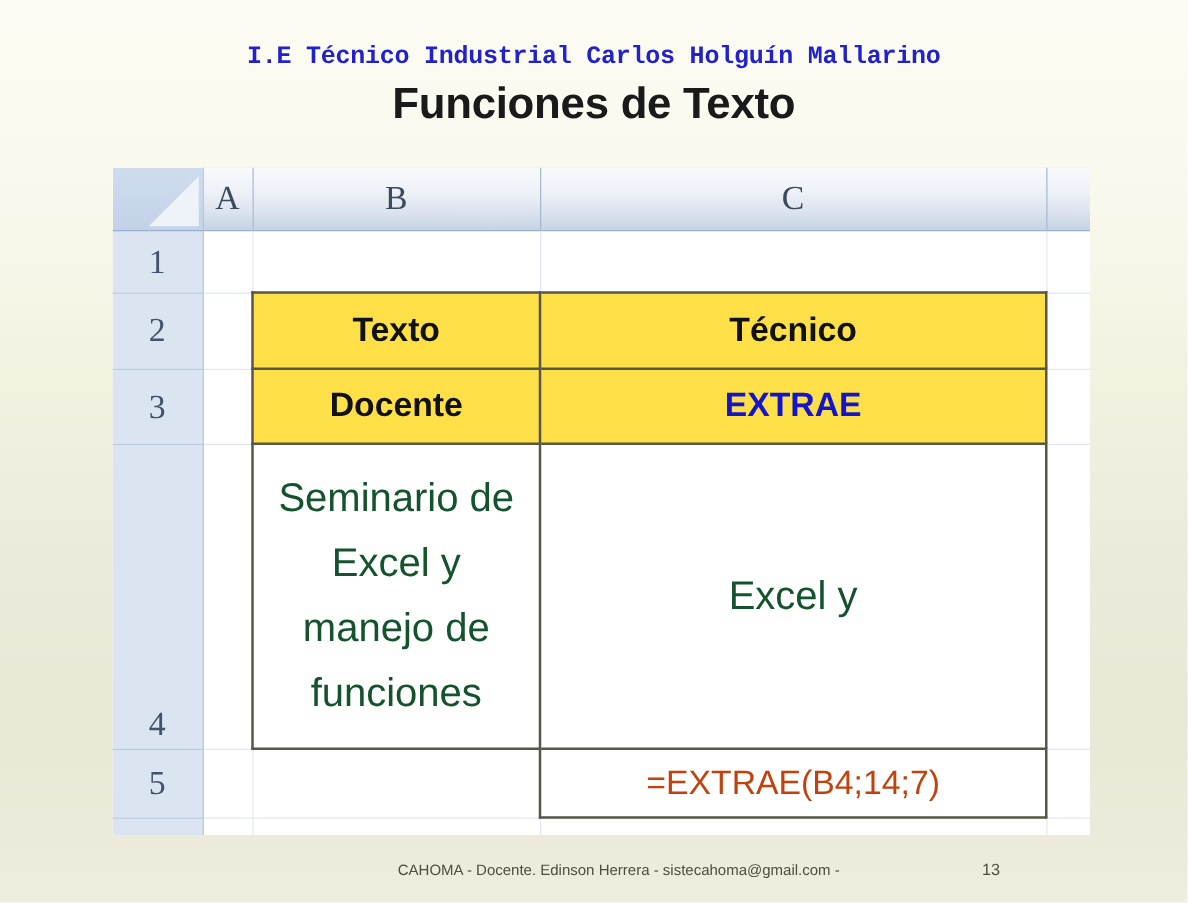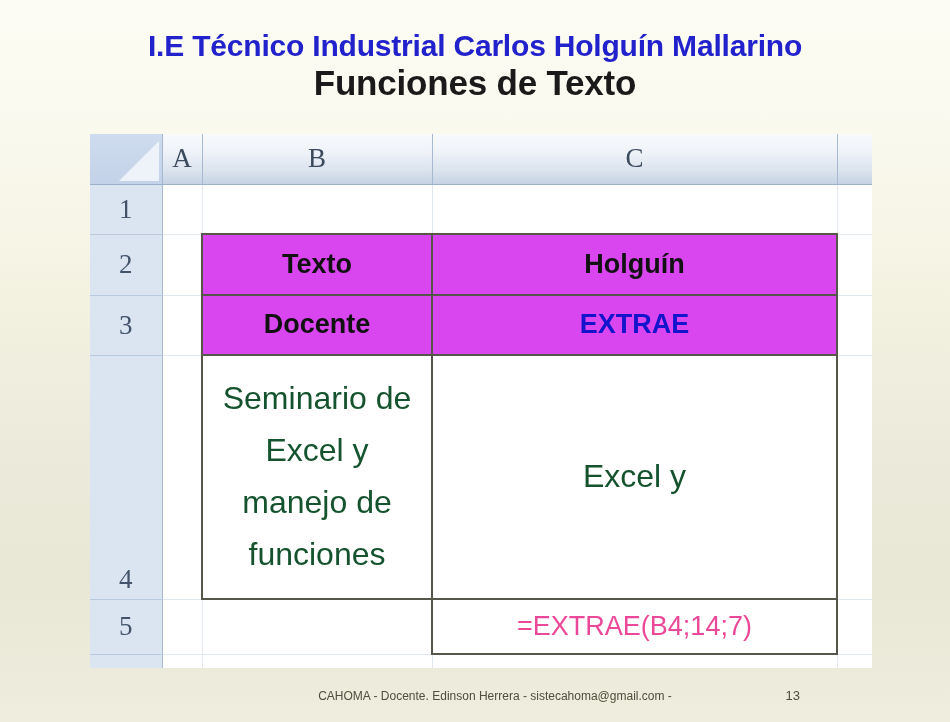--- a/index.html
+++ b/index.html
@@ -23,23 +23,23 @@
 
   
   .slide-title-wrap {
     position: absolute;
     left: 0;
     top: 28px;
     width: 950px;
     text-align: center;
   }
   .title-line1 {
-    font-family: Liberation Sans, sans-serif;
+    font-family: Liberation Mono, monospace;
     font-weight: bold;
-    font-size: 30px;
+    font-size: 20px;
     line-height: 36px;
     color: #2222cc;
     letter-spacing: -0.2px;
     white-space: nowrap;
   }
   .title-line2 {
     font-family: "Liberation Sans", sans-serif;
     font-weight: bold;
     font-size: 35px;
     line-height: 38px;
@@ -123,21 +123,21 @@
     border-bottom: 1px solid #e2e8f2;
   }
 
   
   .tbl {
     border: 2px solid #57564a;
     background: #ffffff;
     text-align: center;
   }
   .tbl.fill-yellow {
-    background: #d946ef;
+    background: #fde047;
   }
   .tbl-txt {
     display: block;
     font-family: "Liberation Sans", sans-serif;
     font-size: 27px;
     font-weight: bold;
     color: #111111;
     line-height: 1.15;
   }
   .tbl-txt.blue {
@@ -149,21 +149,21 @@
     font-size: 32px;
     font-weight: normal;
     color: #14532d;
     line-height: 1.62;
   }
   .tbl-formula {
     display: block;
     font-family: "Liberation Sans", sans-serif;
     font-size: 27px;
     font-weight: normal;
-    color: #ec4899;
+    color: #c2410c;
     line-height: 1.2;
     text-align: center;
   }
 
   
   .footer {
     position: absolute;
     left: 0;
     top: 688px;
     width: 816px;
@@ -228,21 +228,21 @@
         <td class="cell"></td>
       </tr>
 
       <tr style="height:61px;">
         <td class="rowhead">2</td>
         <td class="cell"></td>
         <td class="tbl fill-yellow">
           <span class="tbl-txt">Texto</span>
         </td>
         <td class="tbl fill-yellow">
-          <span class="tbl-txt">Holguín</span>
+          <span class="tbl-txt">Técnico</span>
         </td>
         <td class="cell"></td>
       </tr>
 
       <tr style="height:60px;">
         <td class="rowhead">3</td>
         <td class="cell"></td>
         <td class="tbl fill-yellow">
           <span class="tbl-txt">Docente</span>
         </td>

